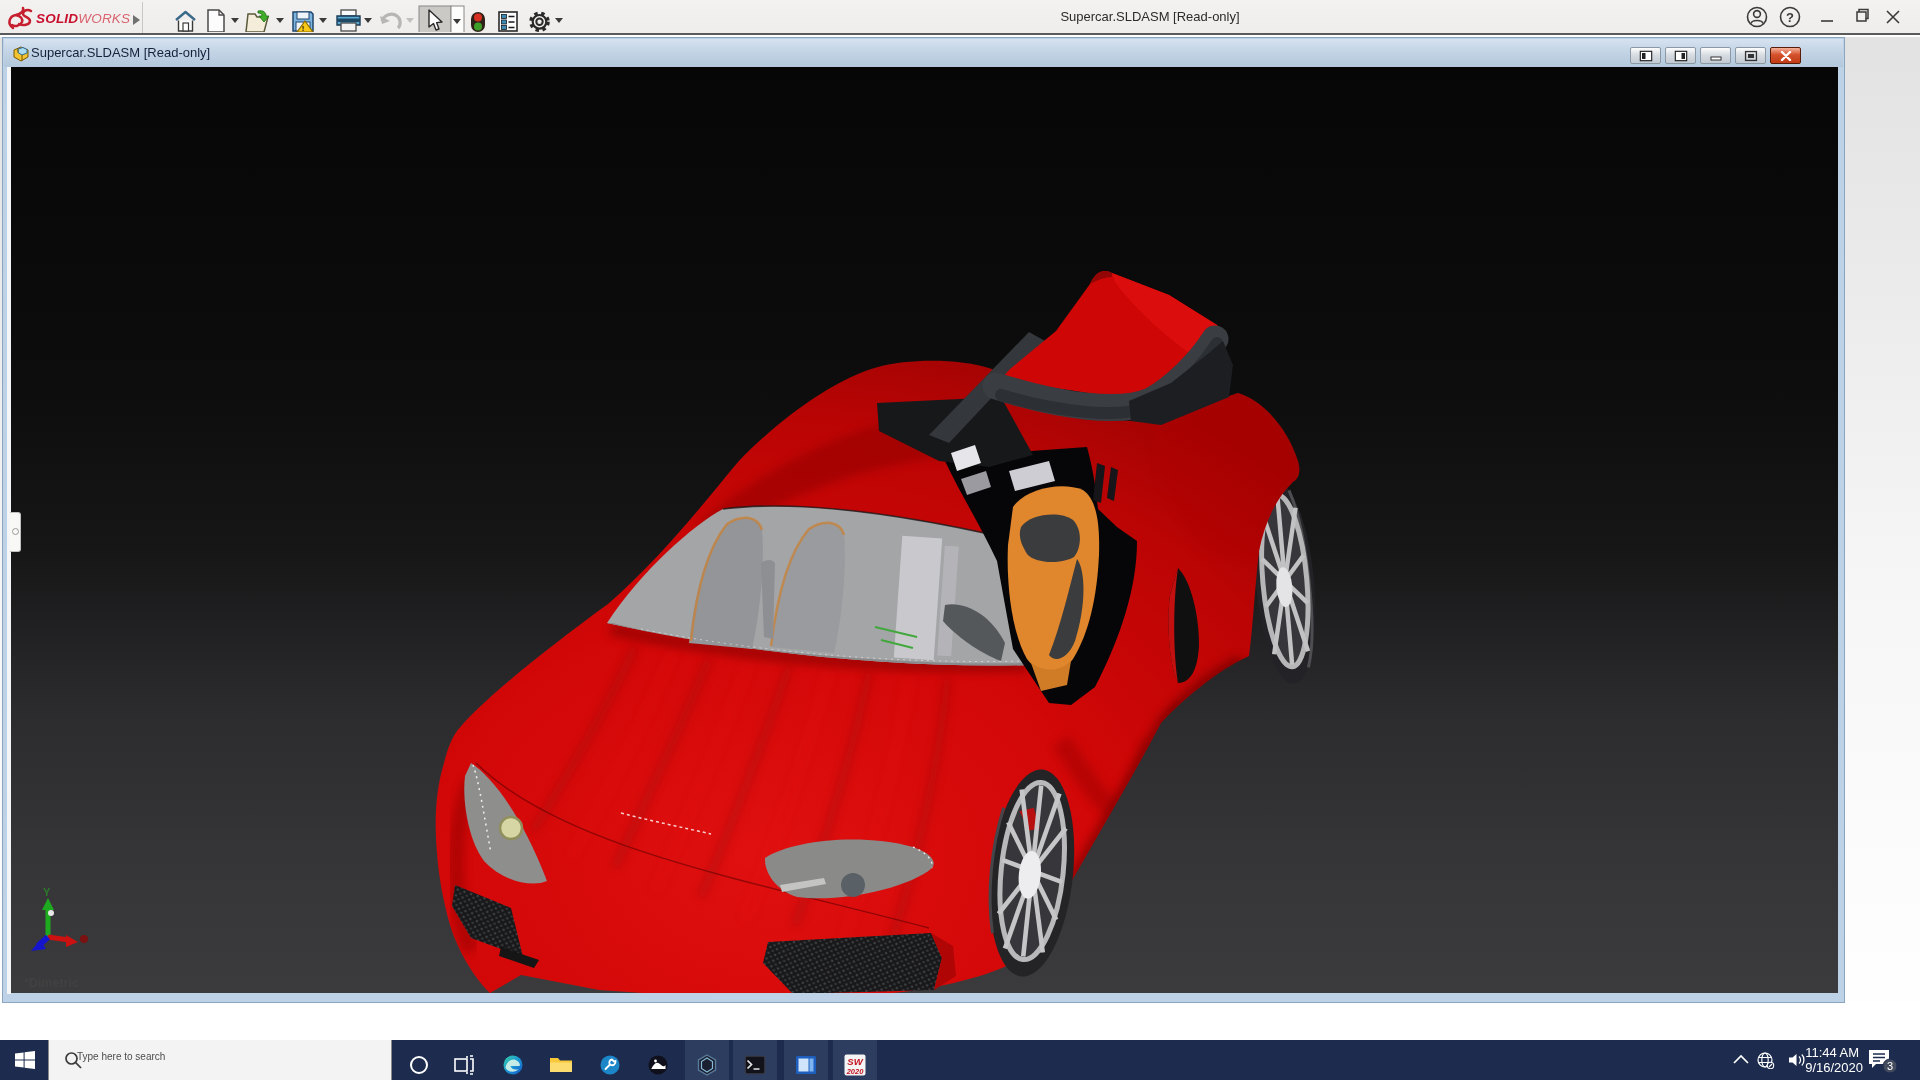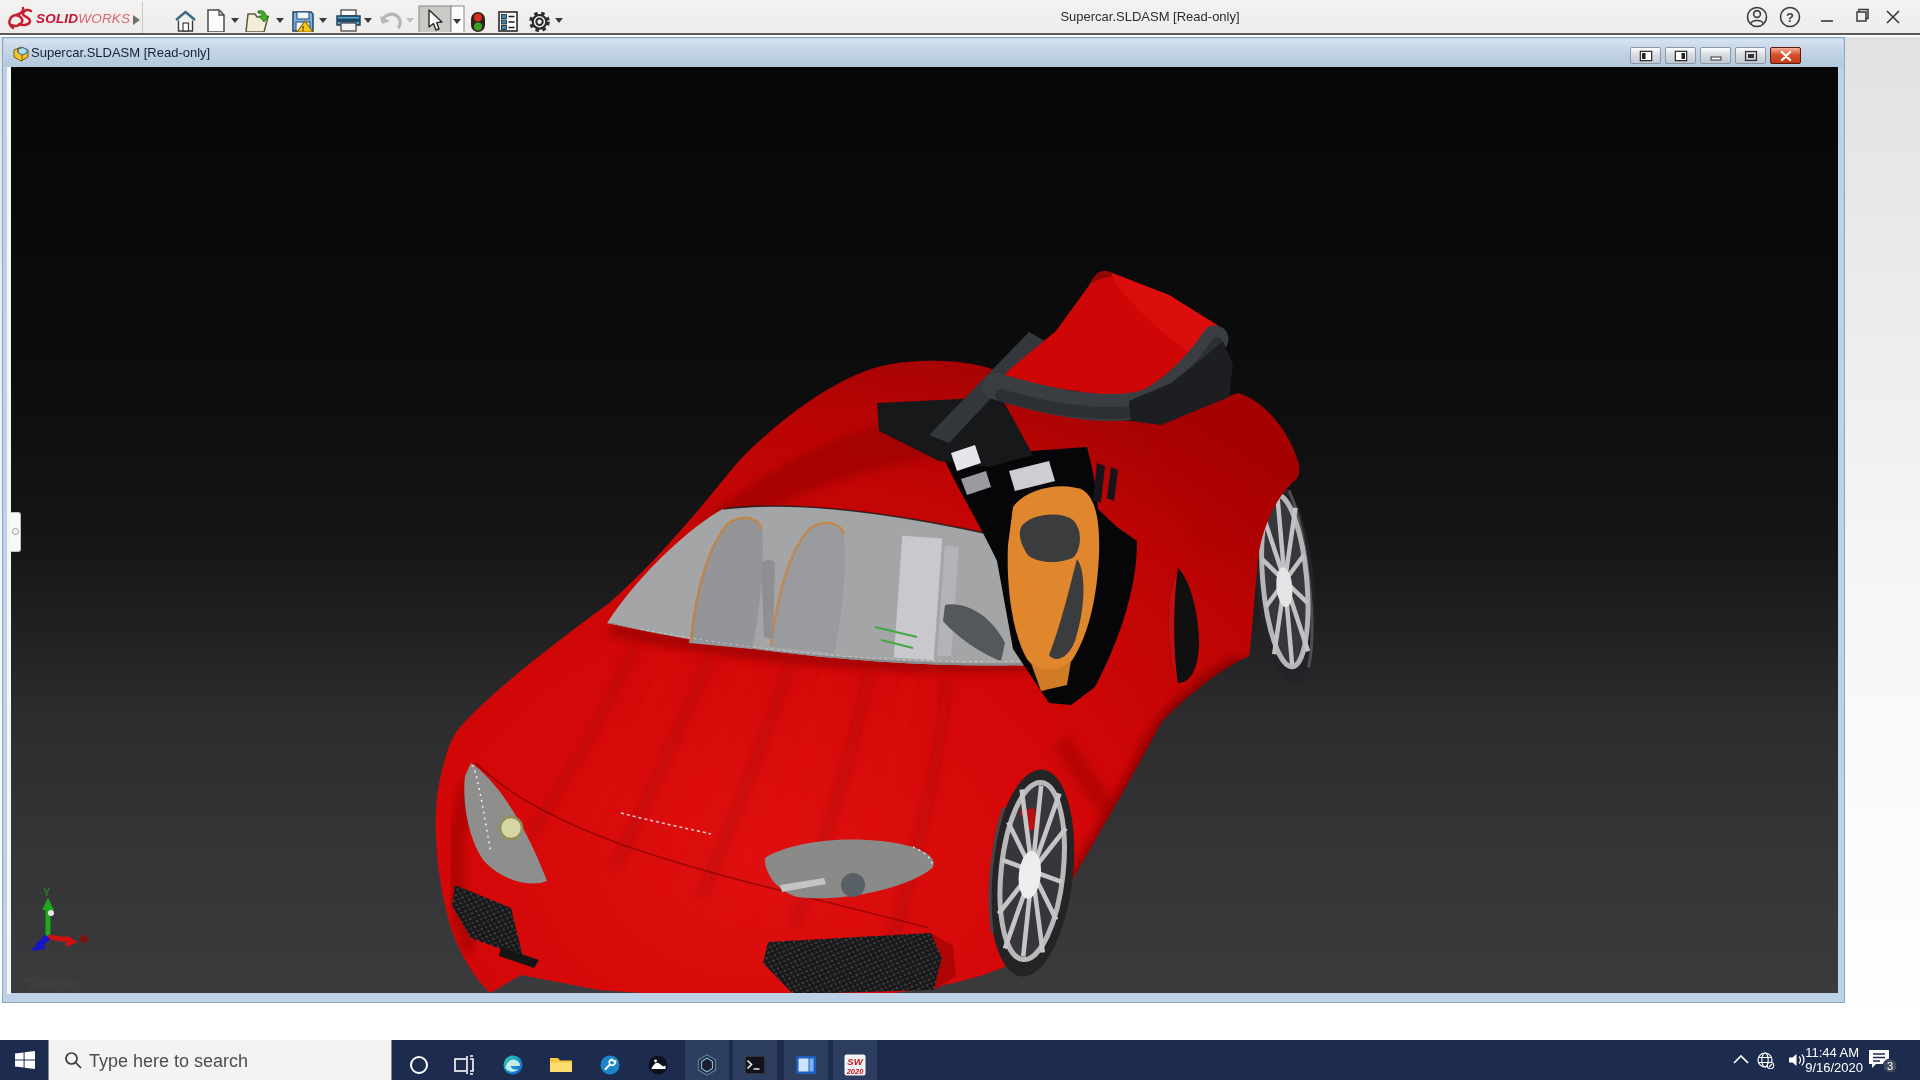--- a/index.html
+++ b/index.html
@@ -40,21 +40,21 @@
   #dimetric { left:13px; top:909px; color:#414141; font-size:12.5px; font-weight:bold; }
   #lefttab { left:-1px; top:445px; width:11px; height:40px; background:#f8f8f6;
     border:1px solid #c0c0c0; border-left:none; border-radius:0 3px 3px 0; }
   #lefttab .dot { position:absolute; left:2px; top:15px; width:7px; height:7px;
     border:1px solid #9a9a9a; border-radius:50%; }
 
   
   #taskbar { left:0; top:1040px; width:1920px; height:40px; background:#1d2c4e; }
   #searchbox { position:absolute; left:48px; top:0; width:344px; height:40px;
     background:#f3f3f3; border:1px solid #8a8a8a; border-top:none; border-bottom:none; }
-  #searchbox span { position:absolute; left:40px; top:11px; font-size:18px; color:#4d4d4d; }
+  #searchbox span { position:absolute; left:28px; top:11px; font-size:10px; color:#4d4d4d; }
   .tbicon { position:absolute; top:0; width:44px; height:49px;font-style:italic; }
   .tbicon.run { background:#2d3d5f; box-shadow:0 -2px 0 #76b9ed inset; }
   .tbicon svg { position:absolute; left:50%; top:50%; transform:translate(-50%,-50%); }
   #clock { position:absolute; right:57px; top:5px; text-align:left; font-size:13px;
     color:#fff; line-height:15px; }
 </style>
 </head>
 <body>
 <div id="root">
 

